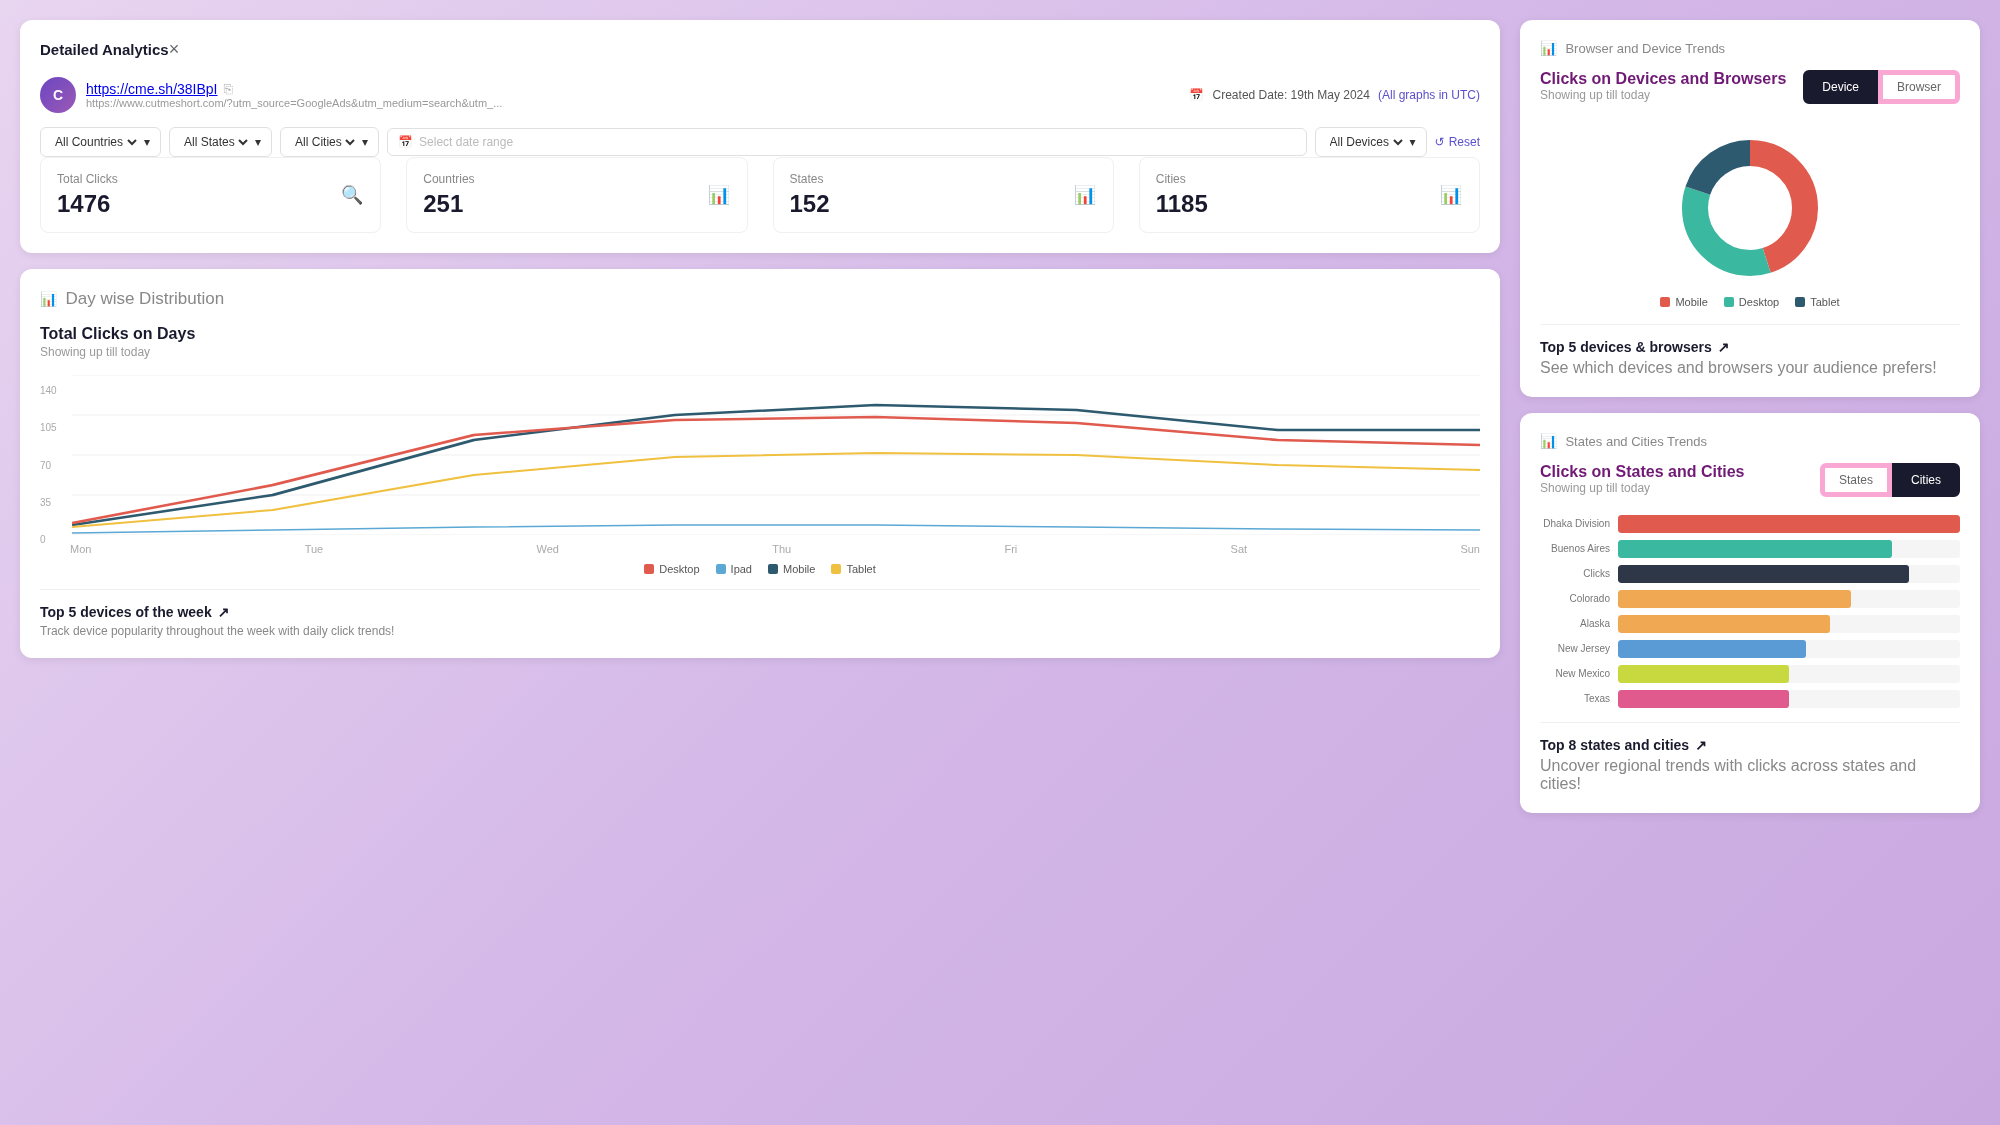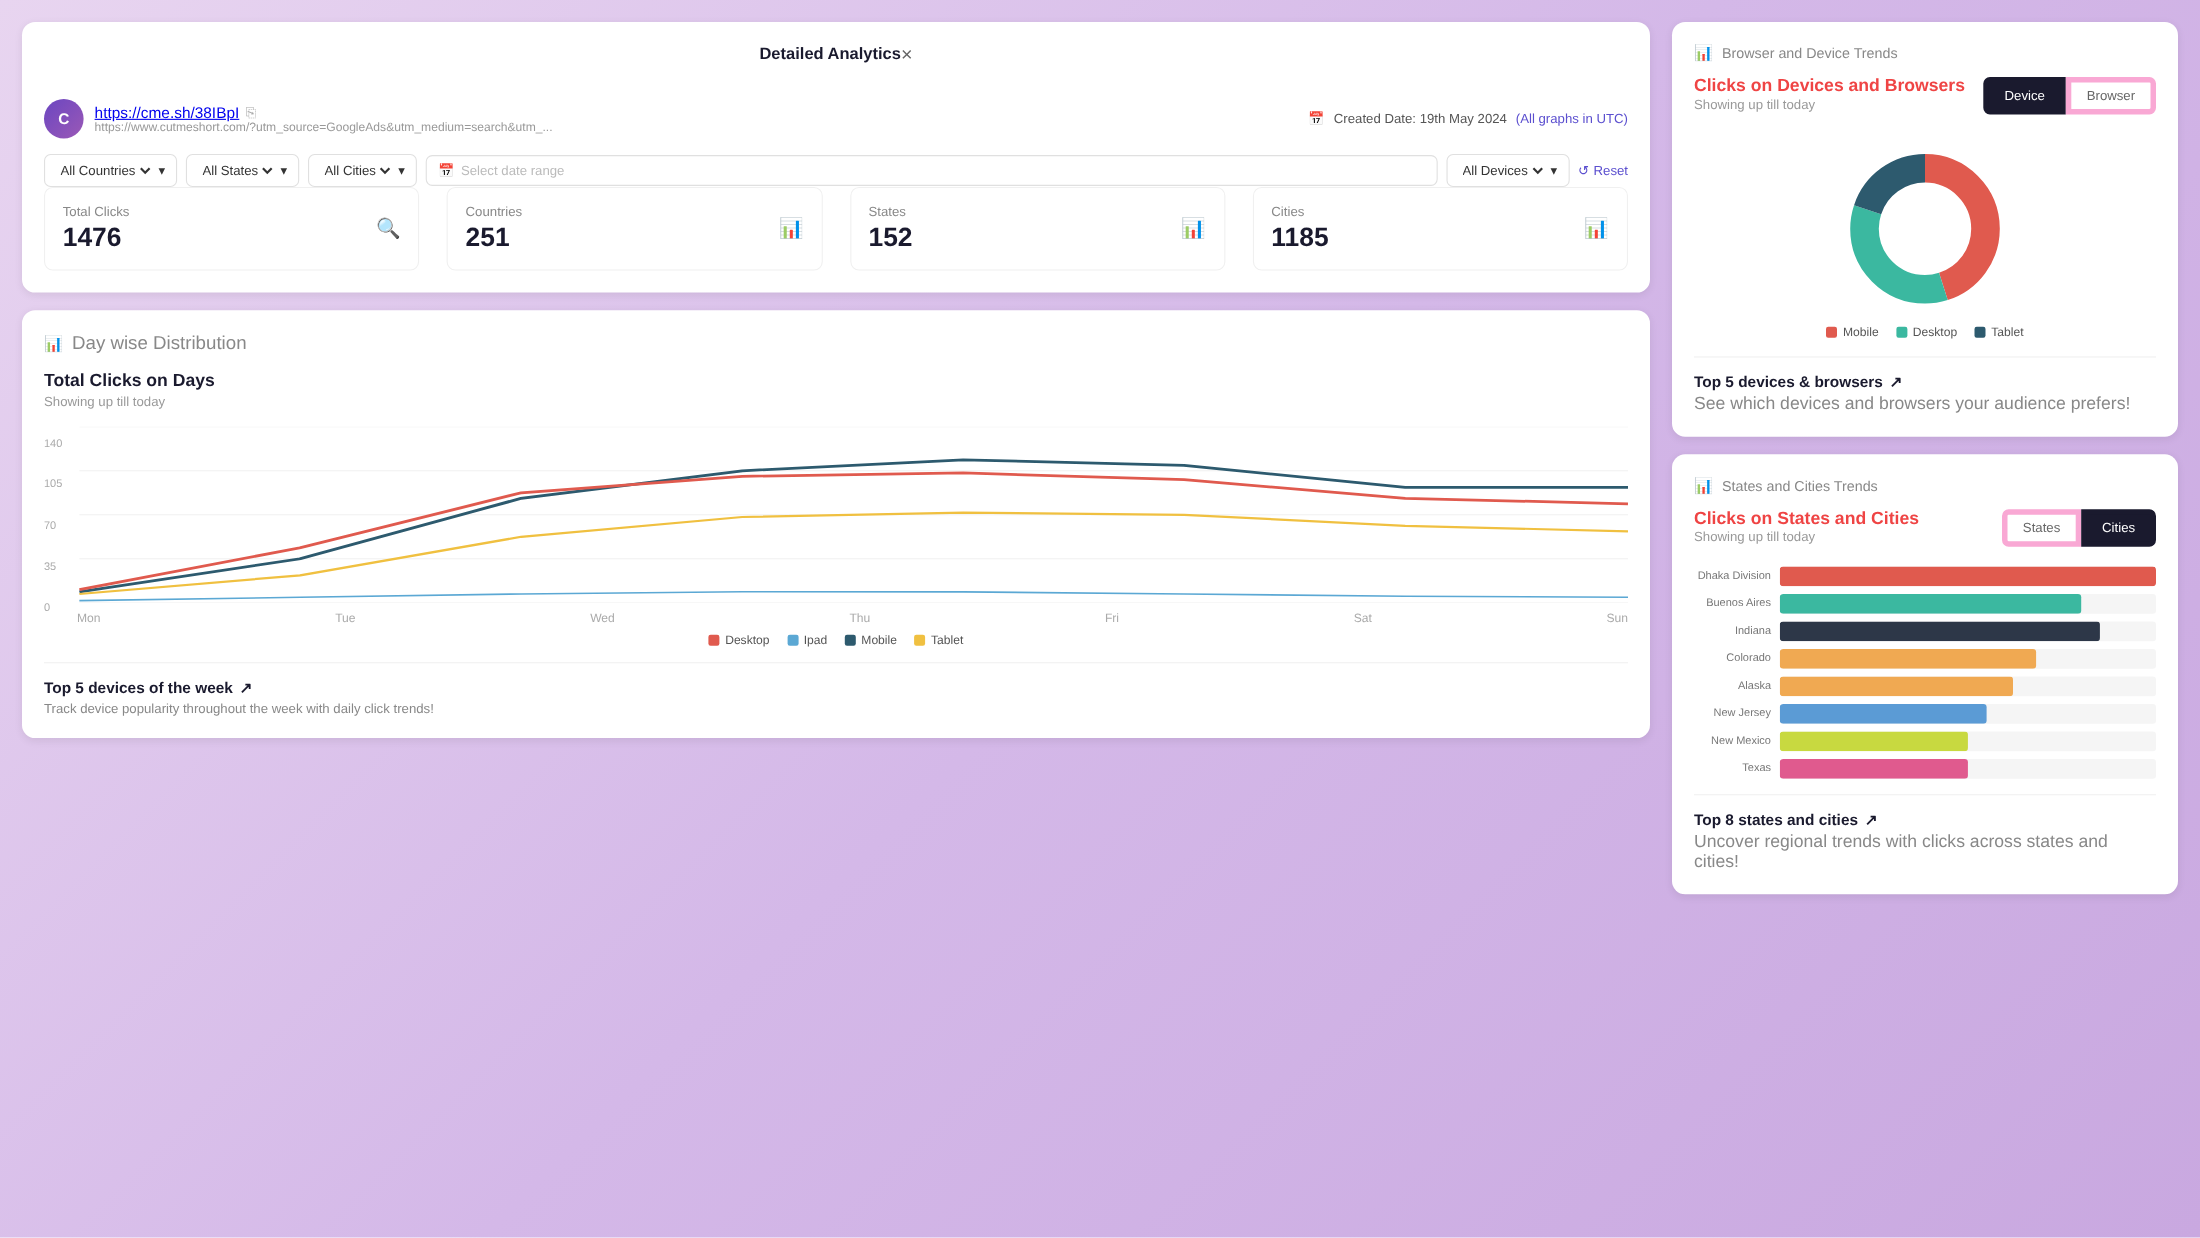--- a/index.html
+++ b/index.html
@@ -28,23 +28,23 @@
     }
     .card {
       background: #fff;
       border-radius: 12px;
       padding: 20px;
       box-shadow: 0 2px 8px rgba(0,0,0,0.08);
     }
     
     .da-header {
       display: flex;
-      justify-content: center;
-      align-items: center;
-      margin-bottom: 32px;
+      justify-content: flex-start;
+      align-items: center;
+      margin-bottom: 19px;
     }
     .da-title {
       font-size: 15px;
       font-weight: 600;
       color: #1a1a2e;
     }
     .close-btn {
       background: none;
       border: none;
       cursor: pointer;
@@ -282,21 +282,21 @@
     }
     .rp-title-row {
       display: flex;
       justify-content: space-between;
       align-items: flex-start;
       margin-bottom: 4px;
     }
     .rp-title {
       font-size: 16px;
       font-weight: 700;
-      color: #ef4444;
+      color: #701a75;
     }
     .rp-subtitle {
       font-size: 12px;
       color: #999;
       margin-bottom: 16px;
     }
     .tab-group {
       display: flex;
       gap: 0;
     }
@@ -657,21 +657,21 @@
             <div class="bar-fill" style="width:100%;background:#e05a4e;"></div>
           </div>
         </div>
         <div class="bar-row">
           <span class="bar-label">Buenos Aires</span>
           <div class="bar-bg">
             <div class="bar-fill" style="width:80%;background:#3bb8a0;"></div>
           </div>
         </div>
         <div class="bar-row">
-          <span class="bar-label">Indiana</span>
+          <span class="bar-label">Clicks</span>
           <div class="bar-bg">
             <div class="bar-fill" style="width:85%;background:#2d3748;"></div>
           </div>
         </div>
         <div class="bar-row">
           <span class="bar-label">Colorado</span>
           <div class="bar-bg">
             <div class="bar-fill" style="width:68%;background:#f0a952;"></div>
           </div>
         </div>

